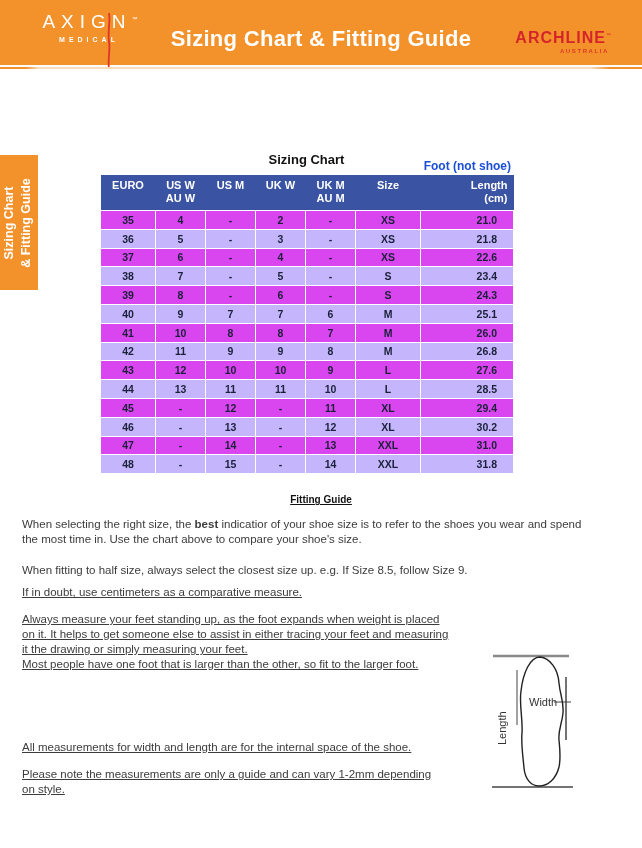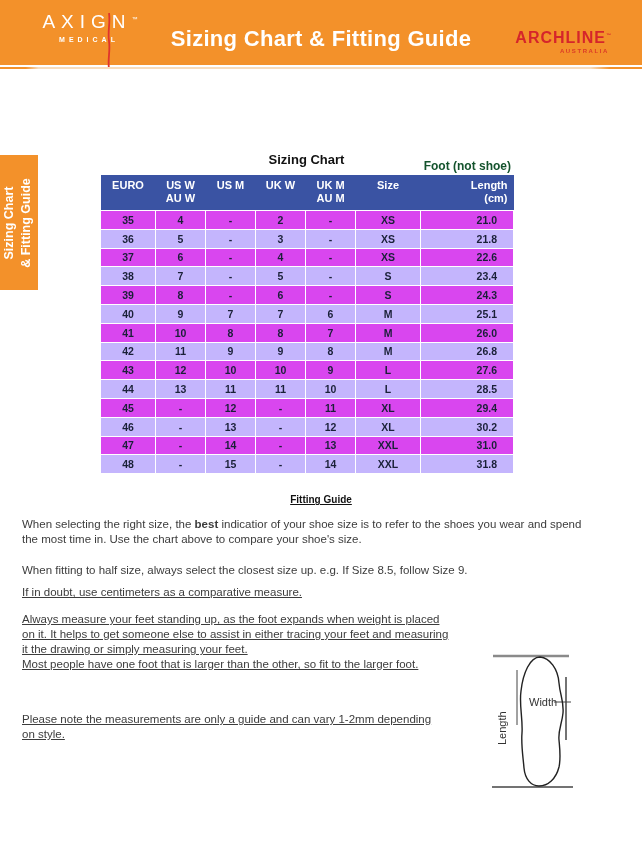--- a/index.html
+++ b/index.html
@@ -32,21 +32,21 @@
   .side-tab { position:absolute; left:0; top:155px; width:38px; height:135px; background:#F3912A; }
   .side-tab-text {
     position:absolute; width:135px; height:38px; left:-48.5px; top:48.5px;
     transform:rotate(-90deg); text-align:center;
     color:#fff; font-weight:bold; font-size:12.5px; line-height:17px; white-space:pre-line;
   }
 
   
   .chart-section { position:absolute; left:100px; top:150px; width:413px; }
   .chart-title { position:absolute; left:0; right:0; top:2px; margin:0; text-align:center; font-size:13px; font-weight:bold; color:#111; }
-  .foot-note { position:absolute; right:2px; top:9px; font-size:12px; font-weight:bold; color:#14532d; }
+  .foot-note { position:absolute; right:2px; top:9px; font-size:12px; font-weight:bold; color:#1d4ed8; }
   table.size-table { position:absolute; left:0; top:25px; width:413px; border-collapse:collapse; table-layout:fixed; }
   table.size-table th {
     background:#3A53A3; color:#fff; font-size:11px; font-weight:bold;
     vertical-align:top; padding:4px 0 0 0; height:31px; line-height:13px; border:none; text-align:center;
   }
   table.size-table th.len { text-align:right; padding-right:6px; }
   table.size-table td {
     font-size:10.5px; font-weight:bold; color:#1A2038; text-align:center;
     height:17.8px; border:1px solid #fff; padding:0;
   }
@@ -56,21 +56,21 @@
 
   
   .fitting { position:absolute; left:22px; top:492px; width:598px; color:#3C3C3C; font-size:11.5px; line-height:15px; }
   .fitting h2 { text-align:center; font-size:10px; color:#111; margin:0 0 10px 0;text-decoration:underline; }
   .fitting p { margin:0 0 16px 0; white-space:pre-line; }
   .measure { position:absolute; left:22px; top:585px; width:598px; color:#3C3C3C; font-size:11.5px; line-height:15px; }
   .measure h2 { text-align:center; font-size:13px; color:#111; margin:0 0 13px 0; }
   .measure p { margin:0; white-space:pre-line; max-width:470px;text-decoration:underline; }
   .measure .mp1 { margin-bottom:12px; }
   .measure .mp2 { }
-  .measure .mp3 { margin-bottom:40px; }
+  .measure .mp3 { margin-bottom:68px; }
   .measure .mp4 { margin-bottom:12px; }
 
   
   .foot-diagram { position:absolute; left:488px; top:645px; }
 </style>
 </head>
 <body>
 
 <div class="page">
 
@@ -281,20 +281,21 @@
 the most time in. Use the chart above to compare your shoe's size.</span></p>
     <p>When fitting to half size, always select the closest size up. e.g. If Size 8.5, follow Size 9.</p>
   </section>
 
   <section class="measure">
     <p class="mp1">If in doubt, use centimeters as a comparative measure.</p>
     <p class="mp2">Always measure your feet standing up, as the foot expands when weight is placed
 on it. It helps to get someone else to assist in either tracing your feet and measuring
 it the drawing or simply measuring your feet.</p>
     <p class="mp3">Most people have one foot that is larger than the other, so fit to the larger foot.</p>
+    <p class="mp4">All measurements for width and length are for the internal space of the shoe.</p>
     <p class="mp5">Please note the measurements are only a guide and can vary 1-2mm depending
 on style.</p>
   </section>
 
   <svg class="foot-diagram" width="95" height="150" viewBox="0 0 95 150" font-family="Liberation Sans, sans-serif">
     <line x1="5" y1="11" x2="81" y2="11" stroke="#8a8a8a" stroke-width="2.5"></line>
     <line x1="4" y1="142" x2="85" y2="142" stroke="#444" stroke-width="1.5"></line>
     <line x1="29" y1="25" x2="29" y2="80" stroke="#444" stroke-width="1"></line>
     <line x1="78" y1="32" x2="78" y2="95" stroke="#444" stroke-width="1.5"></line>
     <line x1="66" y1="57" x2="83" y2="57" stroke="#444" stroke-width="1"></line>

